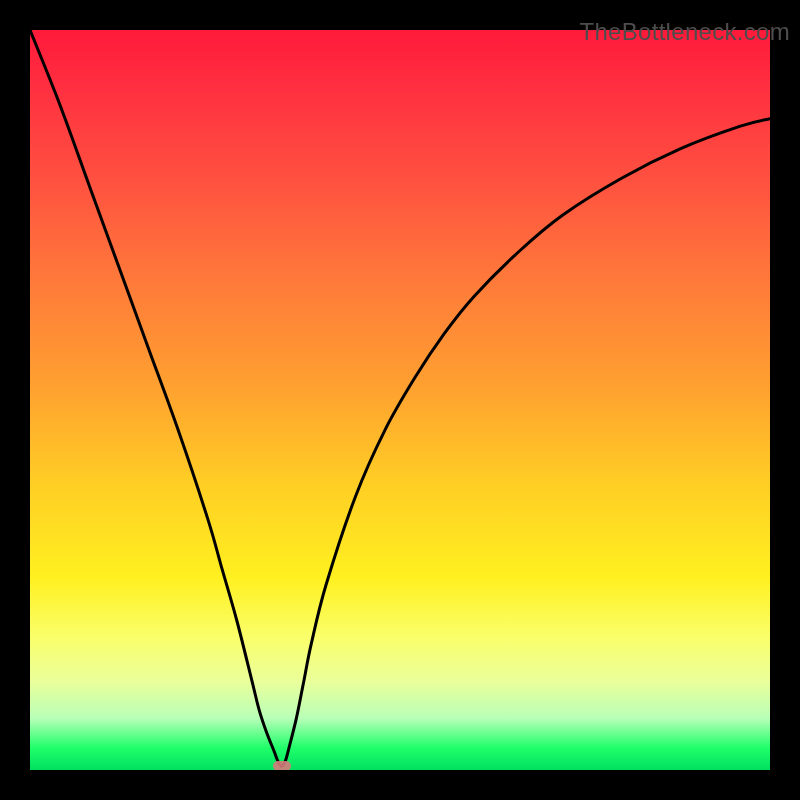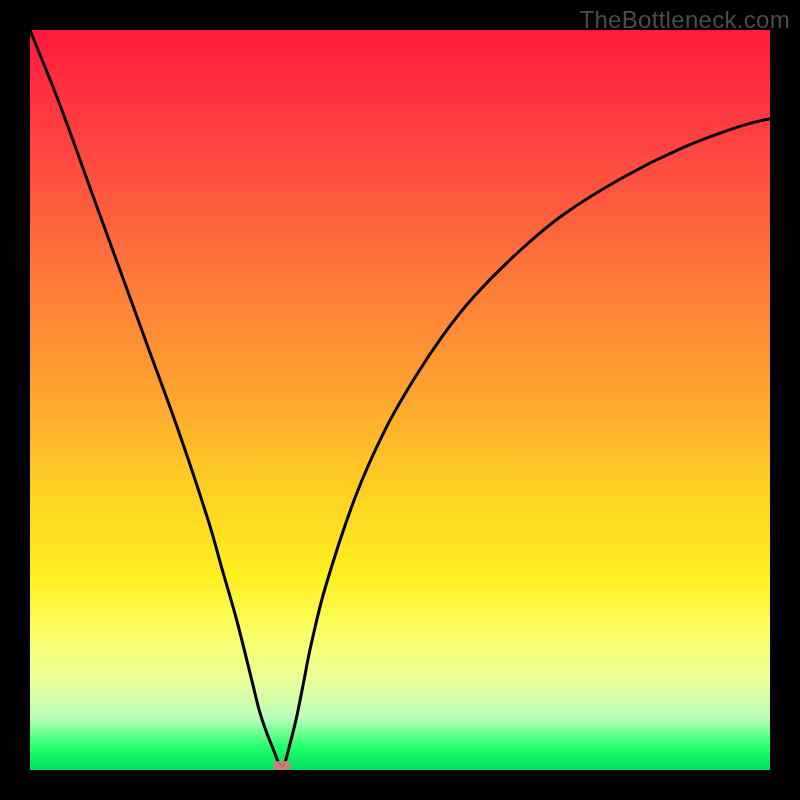--- a/index.html
+++ b/index.html
@@ -12,21 +12,21 @@
     font-family: Arial, Helvetica, sans-serif;
   }
   .frame {
     position: relative;
     width: 800px;
     height: 800px;
     background: #000;
   }
   .watermark {
     position: absolute;
-    top: 6px;
+    top: 18px;
     right: 10px;
     z-index: 10;
     color: #4d4d4d;
     font-size: 24px;
     font-weight: 400;
     letter-spacing: 0.3px;
   }
   .plot {
     position: absolute;
     left: 30px;

